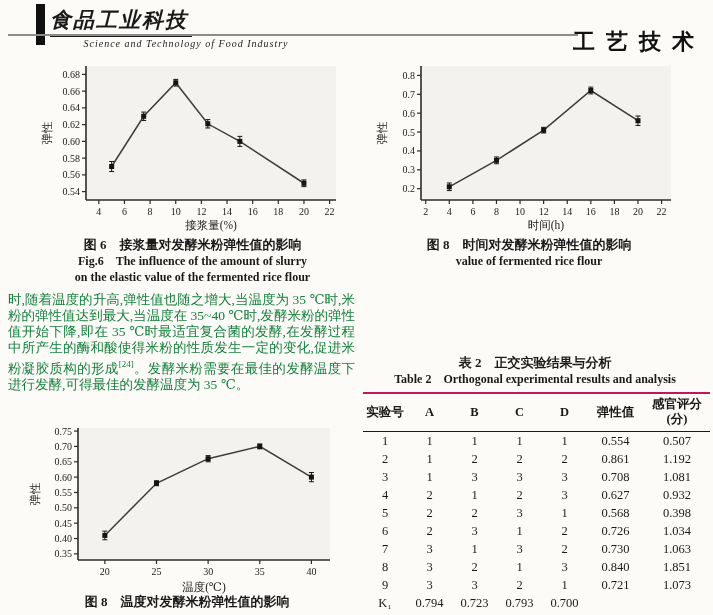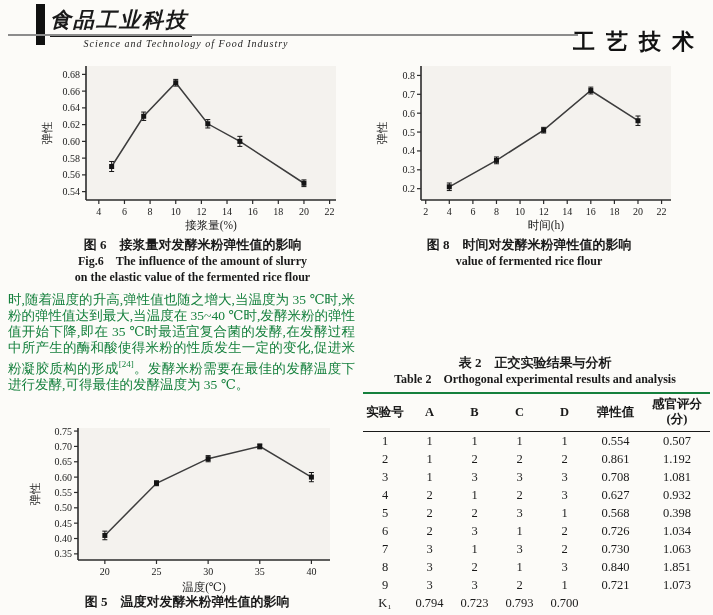--- a/index.html
+++ b/index.html
@@ -36,21 +36,21 @@
   .para { position:absolute; font-size:13.5px; line-height:16px; text-align:justify; color:#15803d; }
   #para-left  { left:8px;   top:292px; width:347px; }
   #para-right { left:361px; top:292px; width:348px; }
   sup { font-size:9px; }
 
   
   #table-title { position:absolute; left:361px; top:354px; width:348px; text-align:center; }
   #table-title .t-cn { font-size:13px; font-weight:bold; line-height:17px; }
   #table-title .t-en { font-size:12px; font-weight:bold; line-height:16px; }
   #orth-table { position:absolute; left:363px; top:392px; width:347px; border-collapse:collapse;
-                border-top:2px solid #15803d; table-layout:fixed; }
+                border-top:2px solid #be185d; table-layout:fixed; }
   #orth-table th { border-bottom:1.5px solid #1a1a1a; font-size:12.5px; font-weight:bold;
                    white-space:pre-line; line-height:15px; padding:3px 0 4px 0; text-align:center; }
   #orth-table td { font-size:12.5px; height:18px; line-height:18px; text-align:center; padding:0; }
 </style>
 </head>
 <body>
 
 <div class="page">
 
   <div class="logo-bar"></div>
@@ -378,16 +378,16 @@
         <rect x="76.35245901639345" y="112.94186046511629" width="5" height="5" fill="#141414"></rect>
         <rect x="127.99180327868854" y="60.755813953488385" width="5" height="5" fill="#141414"></rect>
         <rect x="179.63114754098365" y="36.19767441860465" width="5" height="5" fill="#141414"></rect>
         <rect x="231.27049180327873" y="23.91860465116281" width="5" height="5" fill="#141414"></rect>
         <rect x="282.9098360655738" y="54.61627906976746" width="5" height="5" fill="#141414"></rect>
         <text x="178" y="171" text-anchor="middle" font-size="11.5" fill="#1a1a1a">温度(℃)</text>
         <text x="13" y="74" text-anchor="middle" font-size="11.5" fill="#1a1a1a" transform="rotate(-90 13 74)">弹性</text>
       </svg></div>
 
   <div class="caption" id="cap7">
-    <div class="cap-cn">图 5　温度对发酵米粉弹性值的影响</div>
+    <div class="cap-cn">图 8　温度对发酵米粉弹性值的影响</div>
   </div>
 
 </div>
 
 </body></html>

